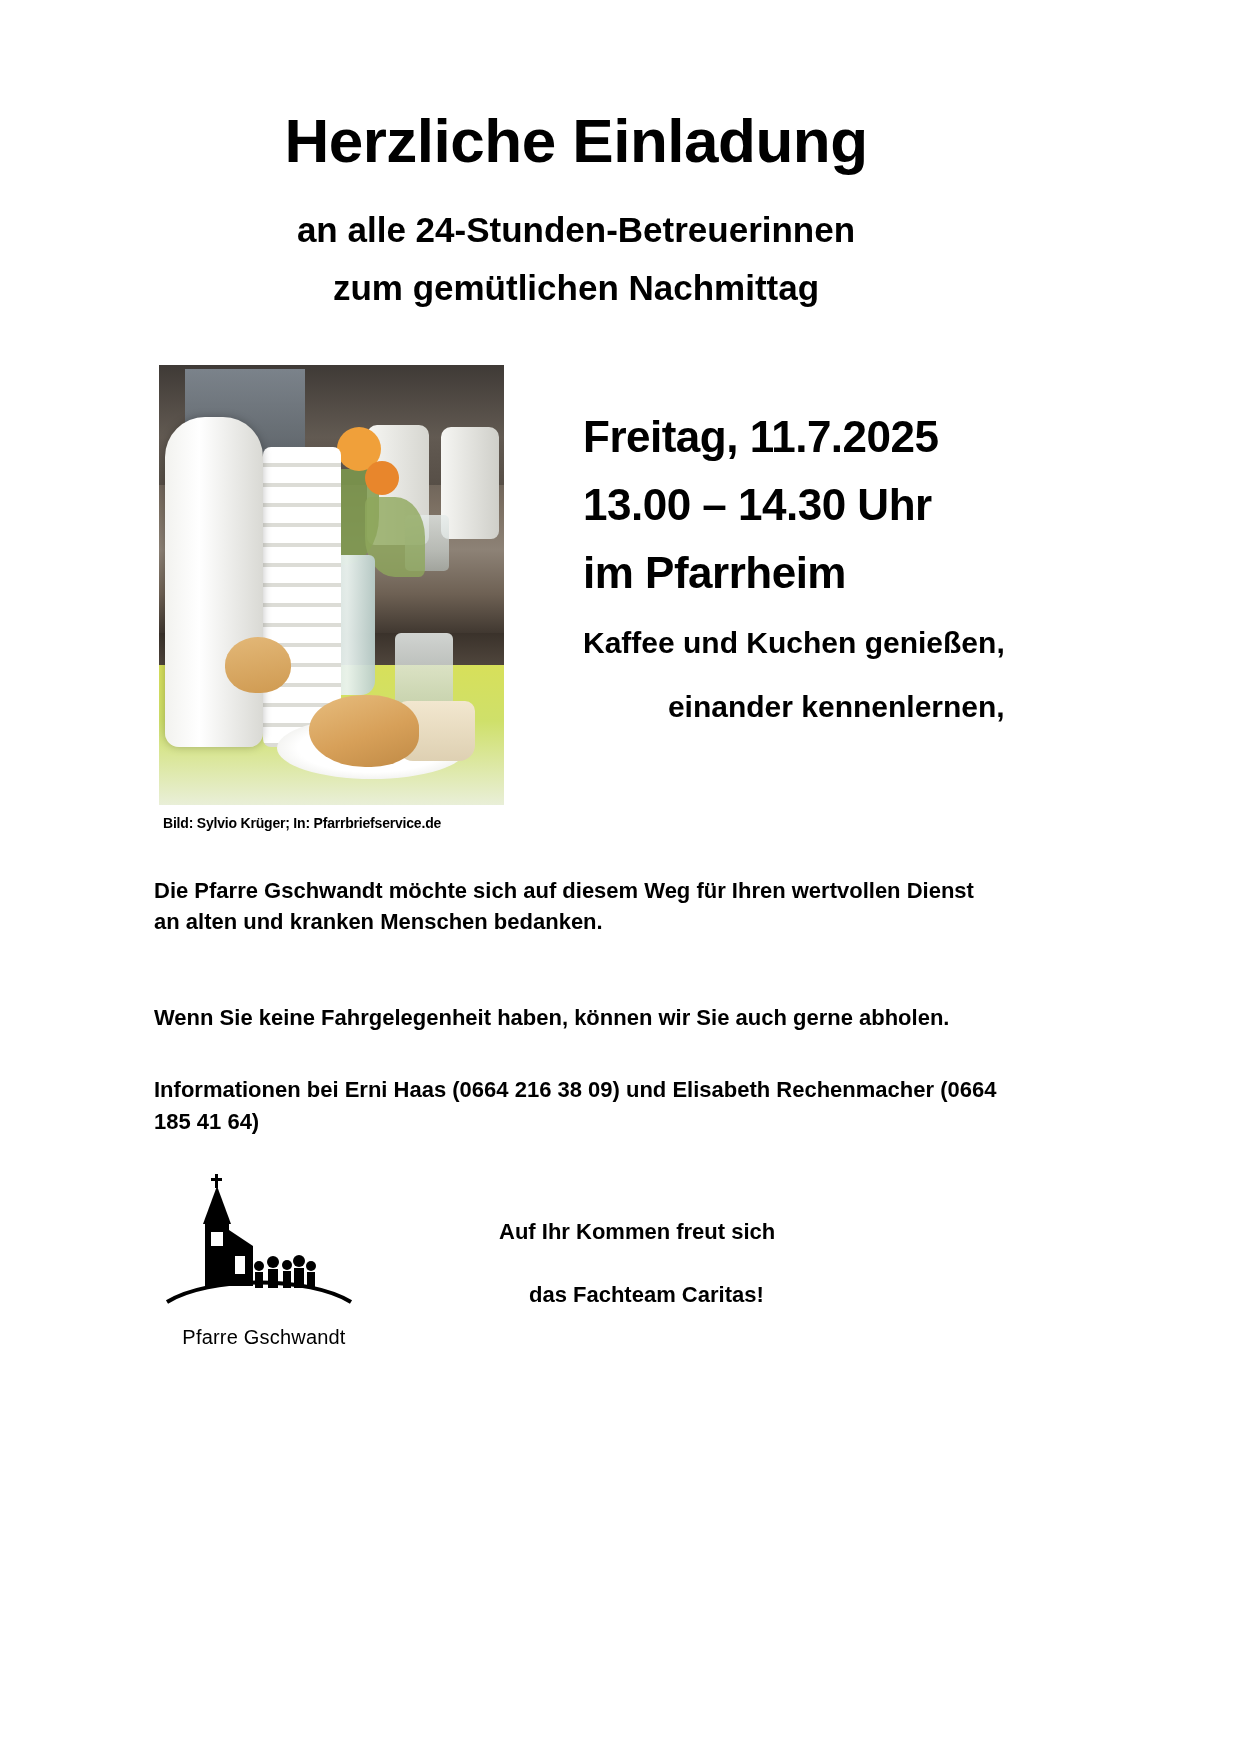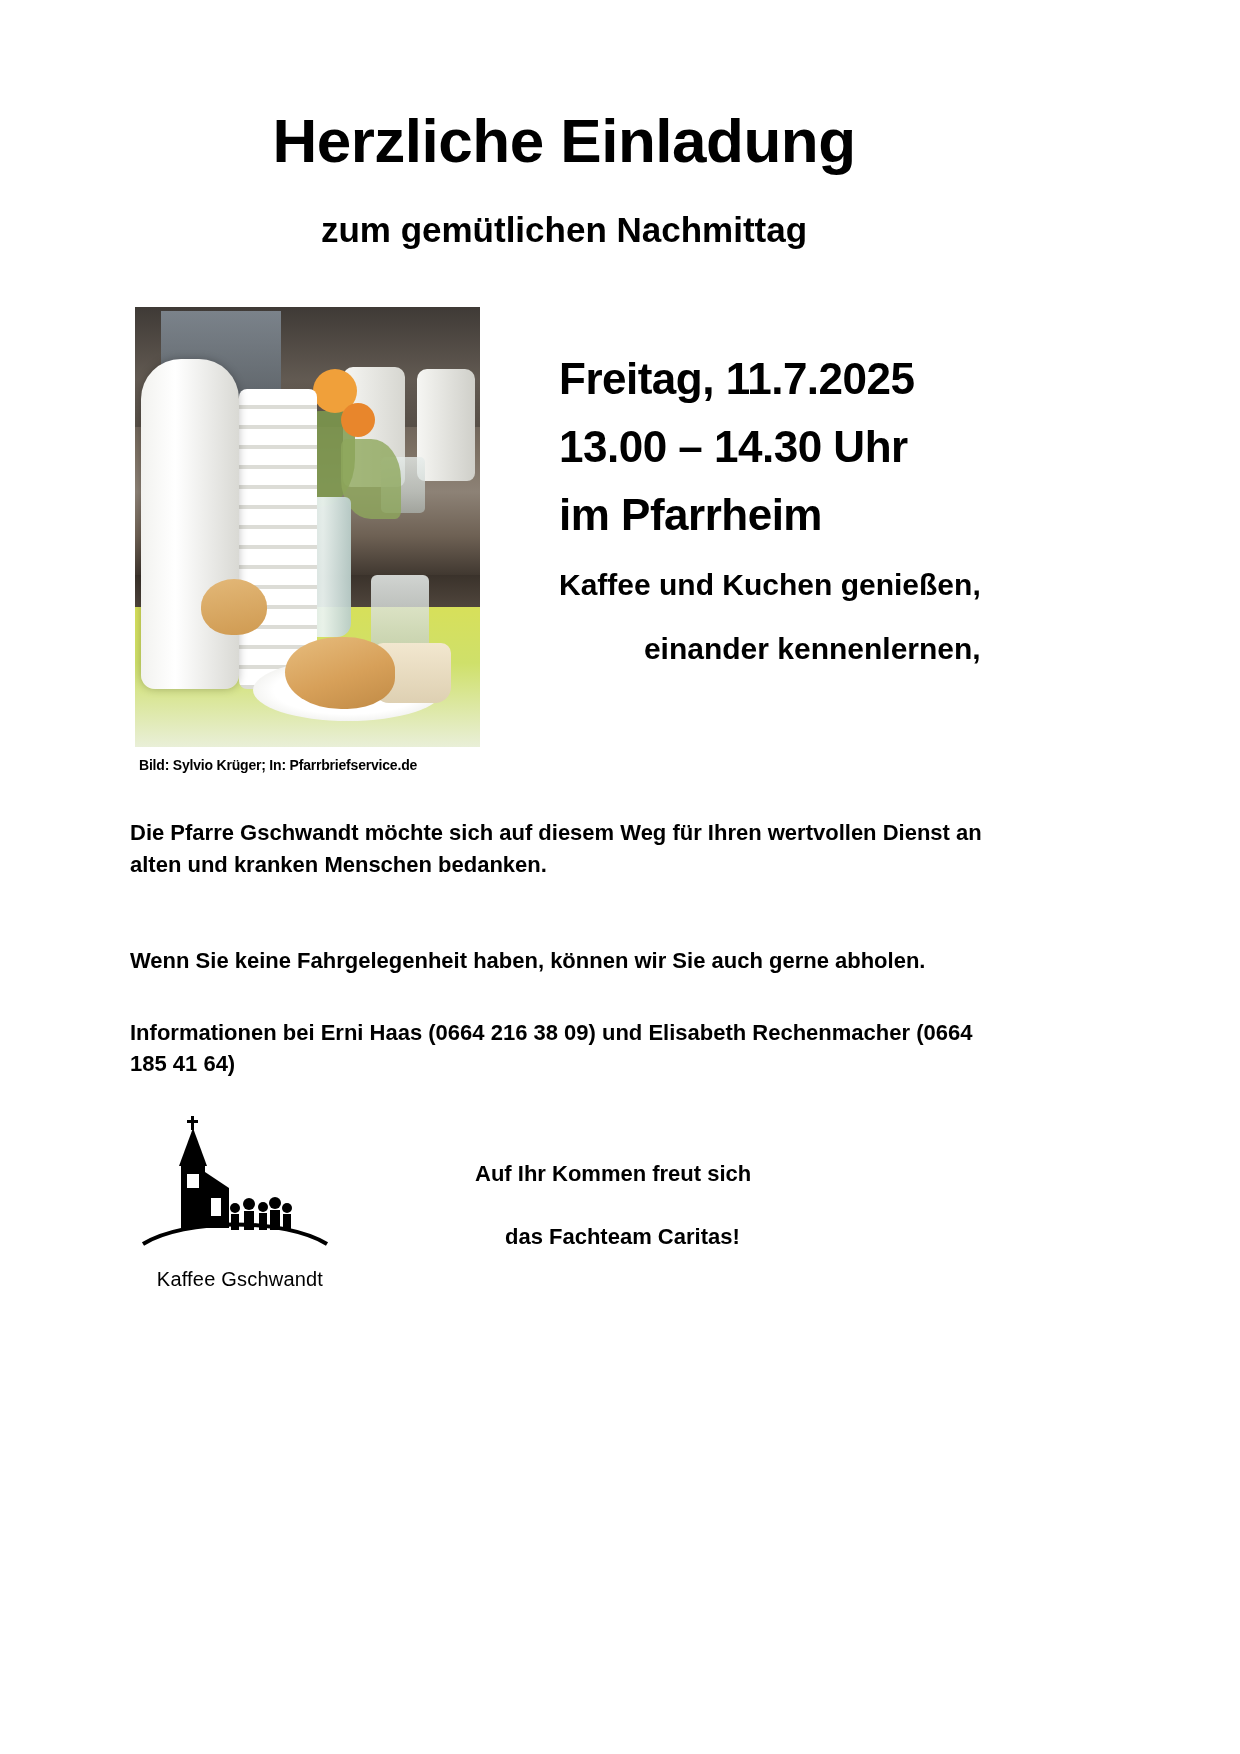--- a/index.html
+++ b/index.html
@@ -13,20 +13,21 @@
     font-family: "Liberation Sans", sans-serif;
     color: #000000;
     overflow: hidden;
     position: relative;
   }
   .page {
     position: relative;
     width: 1128px;
     height: 1754px;
     box-sizing: border-box;
+    padding-left: 24px;
   }
 
   
   .headline {
     text-align: center;
     font-size: 62px;
     font-weight: bold;
     letter-spacing: -0.5px;
     margin: 0;
     padding-top: 108px;
@@ -214,20 +215,21 @@
   .closing p.indent { padding-left: 30px; }
 </style>
 </head>
 <body>
 
 <div class="page">
 
   <h1 class="headline">Herzliche Einladung</h1>
 
   <div class="subhead">
+    <div>an alle 24-Stunden-Betreuerinnen</div>
     <div>zum gemütlichen Nachmittag</div>
   </div>
 
   <div class="middle">
 
     <div class="photo-col">
       <div class="photo">
         <div class="ph-bg"></div>
         <div class="ph-wall"></div>
         <div class="ph-window"></div>
@@ -290,21 +292,21 @@
           <circle cx="128" cy="97" r="5"></circle>
             <rect x="124" y="103" width="8" height="17"></rect>
           <circle cx="140" cy="93" r="6"></circle>
             <rect x="135" y="100" width="10" height="20"></rect>
           <circle cx="152" cy="98" r="5"></circle>
             <rect x="148" y="104" width="8" height="16"></rect>
         </g>
 
         <path d="M8,134 C50,108 150,108 192,134" stroke="#000000" stroke-width="4" fill="none"></path>
       </svg>
-      <div class="logo-caption">Kaffee Gschwandt</div>
+      <div class="logo-caption">Pfarre Gschwandt</div>
     </div>
 
     <div class="closing">
       <p>Auf Ihr Kommen freut sich</p>
       <p class="indent">das Fachteam Caritas!</p>
     </div>
   </div>
 
 </div>
 

